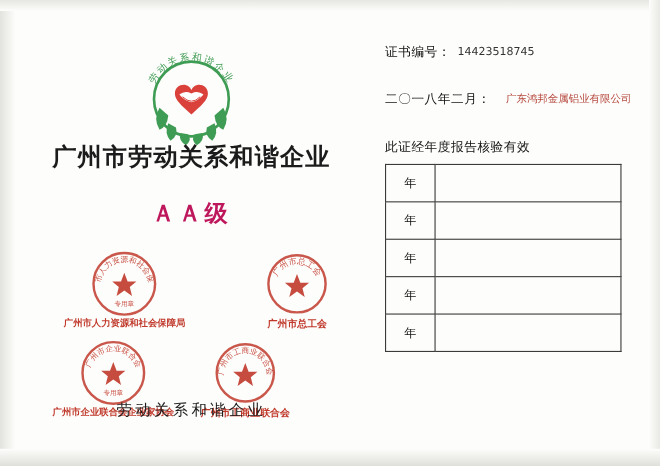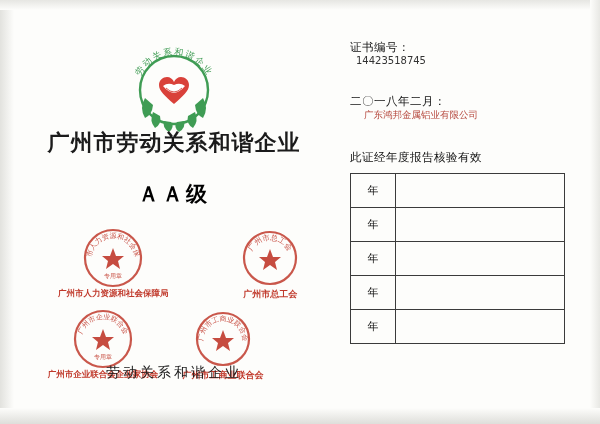--- a/index.html
+++ b/index.html
@@ -75,21 +75,21 @@
   }
   .grade-title {
     position: absolute;
     left: 0;
     top: 146px;
     width: 320px;
     text-align: center;
     font-size: 21px;
     font-weight: bold;
     letter-spacing: 3px;
-    color: #000000;
+    color: #be185d;
   }
 
   
   .seals {
     position: absolute;
     left: 26px;
     top: 192px;
     width: 280px;
   }
   .seal-row {
@@ -132,23 +132,22 @@
 
   
   .right-panel {
     position: absolute;
     left: 350px;
     top: 40px;
     width: 222px;
   }
   .field-row {
     display: flex;
-    align-items: flex-start;
+    align-items: center;
     margin-bottom: 28px;
-    flex-direction: column;
   }
   .field-label {
     font-size: 11.5px;
     color: #111;
     white-space: nowrap;
     letter-spacing: 0.5px;
   }
   .field-value {
     font-size: 10px;
     color: #333;

